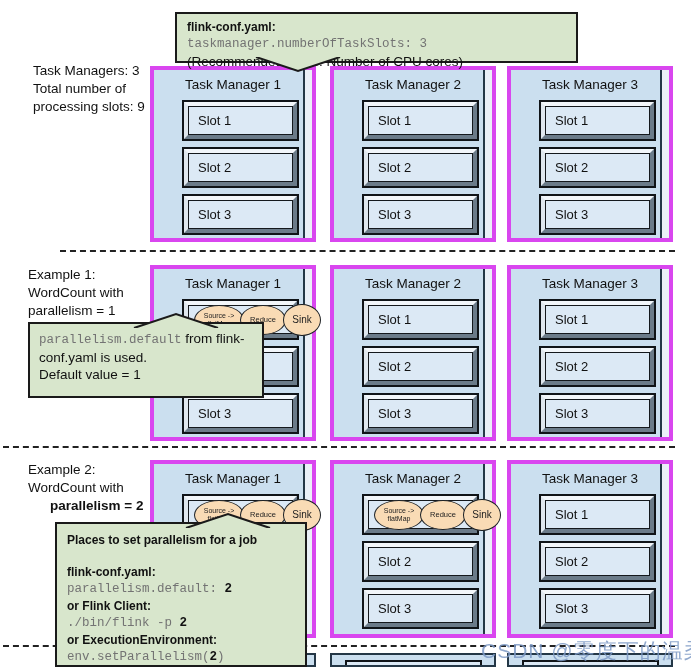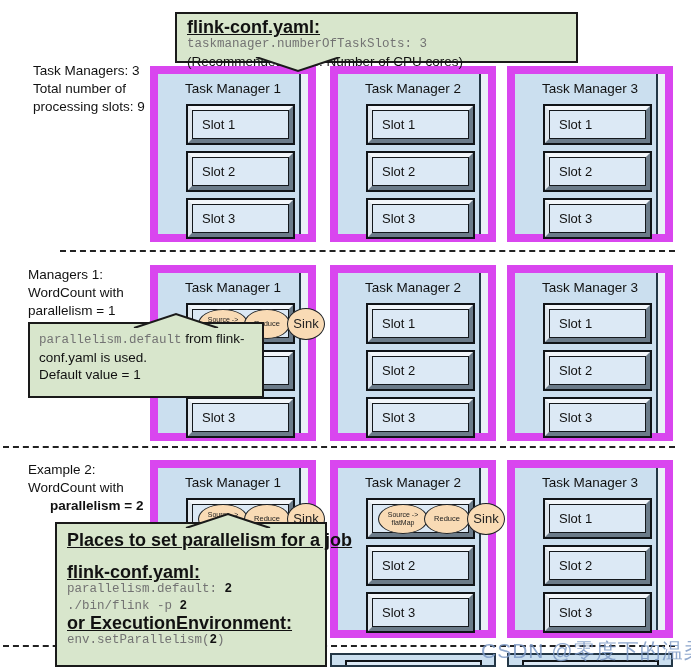--- a/index.html
+++ b/index.html
@@ -12,51 +12,51 @@
   #dash1{left:60px;right:16px;top:250px;}
   #dash2{left:3px;right:16px;top:446px;}
   #dash3{left:3px;right:16px;top:645px;}
 
   
   .rowlabel{position:absolute;font-size:13.5px;line-height:18px;z-index:2;}
   .rowlabel .bold{font-weight:bold;padding-left:22px;}
 
   
   .tm{position:absolute;width:166px;height:176px;background:#cbdfef;
-      border:8px solid #d946ef;z-index:2;}
+      border:4px solid #d946ef;z-index:2;}
   .tm-side{position:absolute;top:0;bottom:0;right:0;width:9px;
            border-left:2px solid #243746;background:#eaf0f7;}
   .tm-title{margin-top:7px;text-align:center;font-size:13.5px;}
   .slots{position:absolute;top:30px;left:13px;right:13px;padding-left:15px;}
   .slot{height:41px;margin-bottom:6px;border:2px solid #101418;background:#cbdfef;}
   .bevel{width:100%;height:100%;border:4px solid;
          border-color:#f2f6fa #6b7b89 #6b7b89 #dfe7ee;}
   .fill{width:100%;height:100%;border:1px solid #14181c;background:#dcE9f5;
         background:#dce9f5;display:flex;align-items:center;padding-left:9px;
         font-size:13px;}
   .fill.tasks{padding-left:5px;}
   .task{border:1.5px solid #1d2227;background:#f9dbb5;border-radius:50%;
         display:flex;flex-direction:column;align-items:center;justify-content:center;
         font-size:7px;line-height:8px;color:#222;text-align:left;flex:none;}
   .task.source{width:50px;height:30px;}
   .task.reduce{width:46px;height:30px;margin-left:-4px;font-size:7.5px;}
-  .task.sink{width:38px;height:32px;margin-left:-3px;font-size:13px;}
+  .task.sink{width:38px;height:32px;margin-left:-3px;font-size:10px;}
 
   
   .note{position:absolute;background:#d8e6cc;border:2px solid #1a1a1a;z-index:6;}
-  .note .b{font-weight:bold;font-size:18px;line-height:17px;white-space:nowrap;text-decoration:underline;}
+  .note .b{font-weight:bold;font-size:12px;line-height:17px;white-space:nowrap;}
   .note .n{font-size:13.5px;line-height:17px;white-space:nowrap;}
   .note .mono{font-family:"Liberation Mono",monospace;font-size:12.5px;color:#737373;
               line-height:17px;white-space:nowrap;}
   .note .mono .val{color:#111;font-weight:bold;}
   .notch{position:absolute;z-index:7;}
 
   #topnote{left:175px;top:12px;width:403px;height:51px;padding:5px 10px;}
   #note1{left:28px;top:322px;width:236px;height:76px;padding:6px 9px;}
-  #note2{left:55px;top:522px;width:272px;height:145px;padding:8px 10px;}
+  #note2{left:55px;top:522px;width:252px;height:145px;padding:8px 10px;}
   #note2 .gap{height:15px;}
 
   
   .pbox{position:absolute;top:653px;width:166px;height:14px;background:#cbdfef;
         border:2px solid #243746;overflow:hidden;z-index:2;}
   .pslot{margin:5px 12px 0 13px;height:20px;border:2px solid #101418;background:#dce9f5;}
 
   
   #watermark{position:absolute;left:481px;top:637px;z-index:20;font-size:21px;
              letter-spacing:1px;color:rgba(124,153,196,0.85);white-space:nowrap;}
@@ -69,21 +69,21 @@
   <div class="dash" id="dash1"></div>
   <div class="dash" id="dash2"></div>
   <div class="dash" id="dash3"></div>
 
   <div class="rowlabel" style="left:33px;top:62px;">
     <div>Task Managers: 3</div>
     <div>Total number of</div>
     <div>processing slots: 9</div>
   </div>
   <div class="rowlabel" style="left:28px;top:266px;">
-    <div>Managers 1:</div>
+    <div>Example 1:</div>
     <div>WordCount with</div>
     <div>parallelism = 1</div>
   </div>
   <div class="rowlabel" style="left:28px;top:461px;">
     <div>Example 2:</div>
     <div>WordCount with</div>
     <div class="bold">parallelism = 2</div>
   </div>
 
   <div class="tm" style="left:150px;top:66px;">
@@ -376,20 +376,21 @@
   </div>
 
   <div class="note" id="note2">
     <svg class="notch" style="left:128px;top:-12px;" width="86" height="16">
       <path d="M1,16 L43,2 L85,16" fill="#d8e6cc" stroke="#1a1a1a" stroke-width="2"></path>
     </svg>
     <div class="b">Places to set parallelism for a job</div>
     <div class="gap"></div>
     <div class="b">flink-conf.yaml:</div>
     <div class="mono"><span>parallelism.default: </span><span class="val">2</span></div>
+    <div class="b">or Flink Client:</div>
     <div class="mono"><span>./bin/flink -p </span><span class="val">2</span></div>
     <div class="b">or ExecutionEnvironment:</div>
     <div class="mono"><span>env.setParallelism(</span><span class="val">2</span><span>)</span></div>
   </div>
 
   <div id="watermark">CSDN @零度下的温柔</div>
 
 </div>
 
 </body></html>

